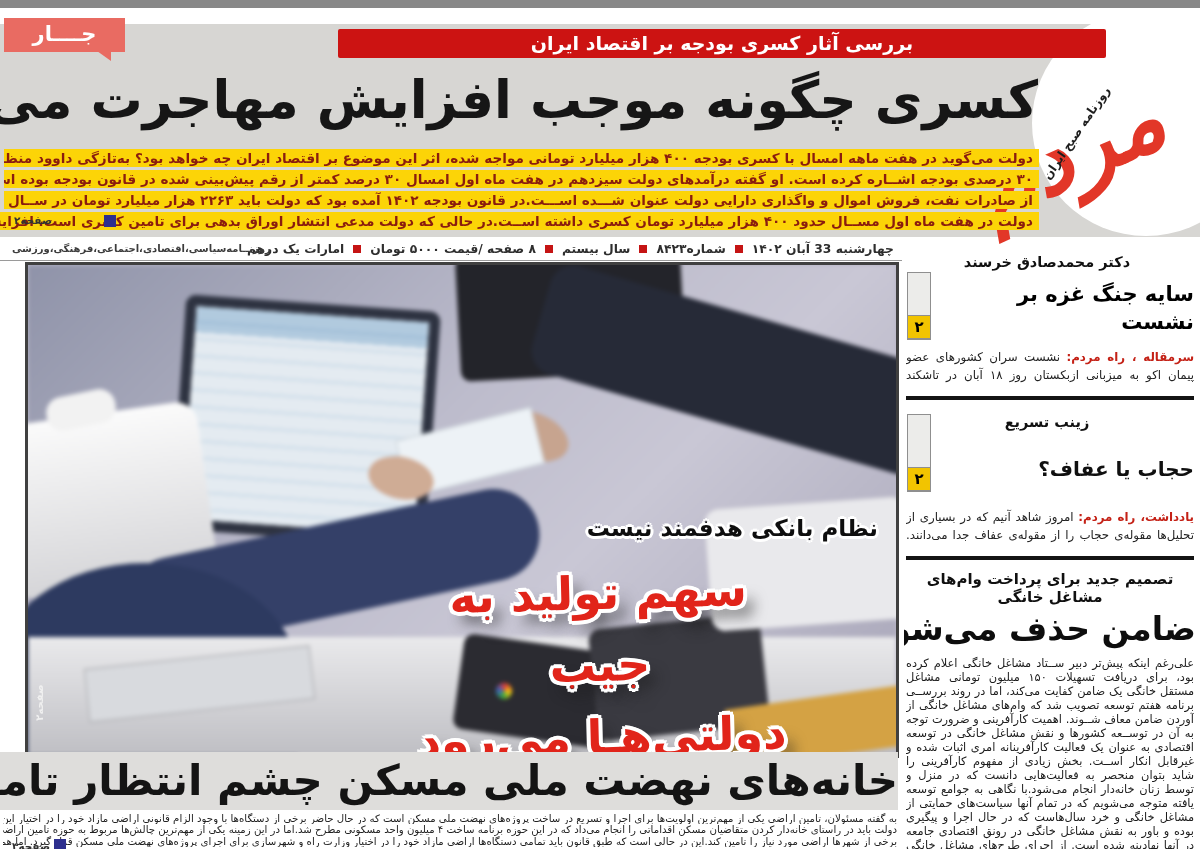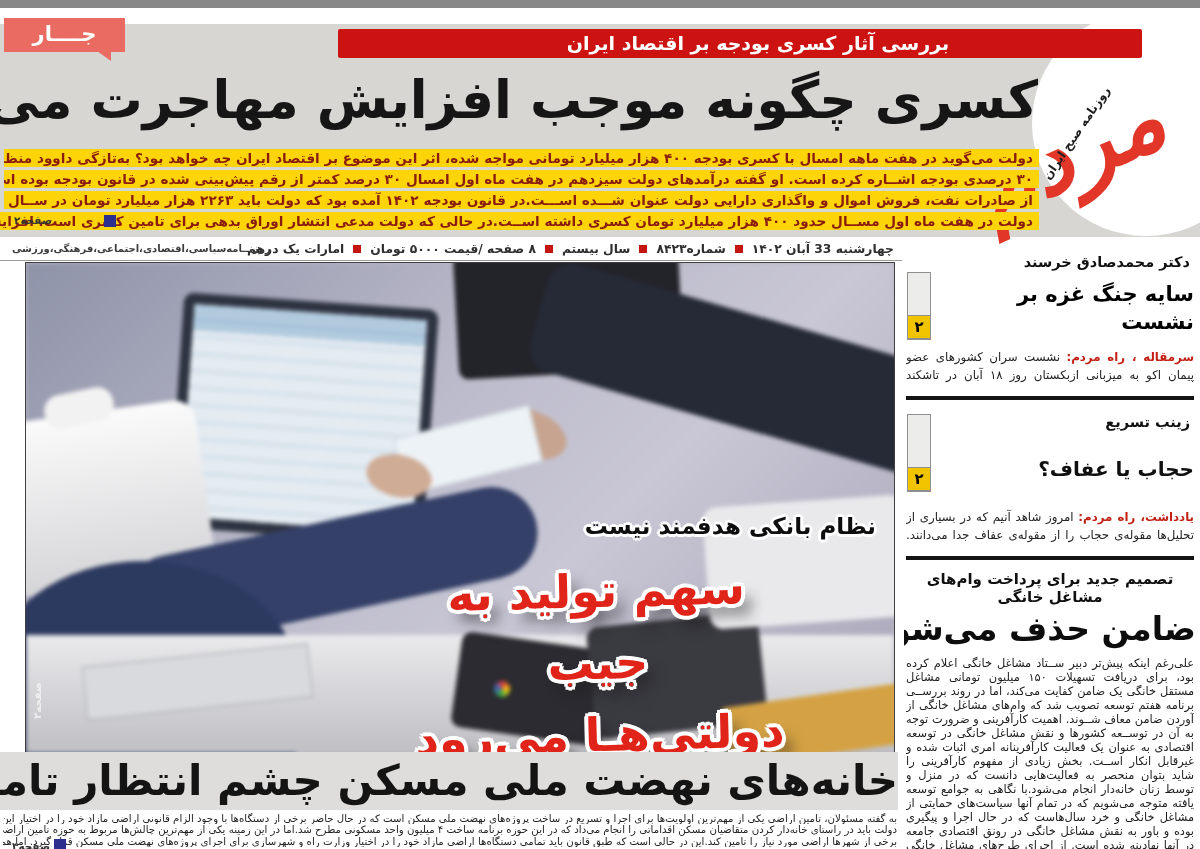--- a/index.html
+++ b/index.html
@@ -15,21 +15,21 @@
   .logo-circle{position:absolute;left:1032px;top:2px;width:228px;height:226px;border-radius:50%;
            background:#fff;z-index:2;}
   .logo-cal{position:absolute;left:1012px;top:-6px;width:250px;height:240px;z-index:3;
            display:flex;align-items:center;justify-content:center;pointer-events:none;}
   .logo-cal span{display:block;transform:rotate(-24deg);font-size:92px;font-weight:bold;
            font-style:italic;color:#e23728;letter-spacing:-6px;white-space:nowrap;}
   .logo-sub{position:absolute;left:1022px;top:118px;transform:rotate(-56deg);font-size:12px;
            font-weight:bold;color:#1d1d1d;z-index:4;white-space:nowrap;}
   .kicker-bar{position:absolute;left:338px;top:21px;width:768px;height:29px;background:#cc1312;
            color:#fff;font-size:19px;font-weight:bold;text-align:center;line-height:29px;
-           border-radius:2px;z-index:5;padding-left:36px;}
+           border-radius:2px;z-index:5;}
   .main-headline{position:absolute;left:0;top:52px;width:1038px;height:80px;line-height:80px;
            font-size:52px;font-weight:bold;color:#161616;text-align:right;white-space:nowrap;
            overflow:hidden;z-index:5;letter-spacing:-1px;}
   .lead-body{position:absolute;left:4px;top:141px;width:1035px;z-index:5;}
   .y-line{margin-bottom:3px;}
   .y-line span{display:block;background:#fcd407;color:#8a1c0f;font-weight:bold;font-size:13.6px;
            line-height:16px;padding:1px 6px;white-space:nowrap;overflow:hidden;text-align:right;}
   .y-line.short span{display:inline-block;max-width:100%;}
   .pageref-label{position:absolute;font-size:10.5px;font-weight:bold;color:#333;z-index:6;}
   .pageref-square{position:absolute;width:12px;height:12px;background:#2d2f8e;z-index:6;}
@@ -39,21 +39,21 @@
   
   .dateline{position:absolute;left:0;top:229px;width:902px;height:23px;
             border-bottom:1px solid #9a9a9a;z-index:5;background:#fff;}
   .dateline-right{position:absolute;right:8px;top:0;height:23px;display:flex;align-items:center;
             gap:9px;font-size:12.3px;color:#2e2e2e;font-weight:bold;}
   .sep-square{width:8px;height:8px;background:#c51414;display:inline-block;}
   .dateline-left{position:absolute;left:12px;top:0;height:23px;display:flex;align-items:center;
             font-size:10px;color:#3c3c3c;font-weight:bold;}
 
   
-  .photo{position:absolute;left:25px;top:254px;width:868px;height:490px;border:1px solid #404040;
+  .photo{position:absolute;left:25px;top:254px;width:868px;height:490px;border:3px solid #404040;
          background:#b6b3c5;overflow:hidden;z-index:4;}
   .scene{position:absolute;inset:0;filter:blur(2px) saturate(.92);
          background:linear-gradient(135deg,#8f93ab 0%,#bdbccd 42%,#c9c7d6 62%,#a6a4b8 100%);}
   .ph-monitor-back{position:absolute;left:430px;top:-14px;width:225px;height:125px;background:#23242b;border-radius:10px;transform:rotate(-3deg);}
   .ph-monitor{position:absolute;left:150px;top:38px;width:255px;height:235px;background:#2e3342;border-radius:10px;transform:rotate(4deg);}
   .ph-screen{position:absolute;inset:11px;background:
         repeating-linear-gradient(180deg,#eef3f7 0 14px,#d9e6f0 14px 17px),
         linear-gradient(#bcd4e8 0 26px,#f4f7fa 26px);background-blend-mode:multiply;}
   .ph-counter{position:absolute;left:-25px;top:148px;width:205px;height:175px;background:linear-gradient(#fbfbfb,#d5d5d8);border-radius:22px;transform:rotate(-8deg);}
   .ph-roll{position:absolute;left:18px;top:128px;width:70px;height:34px;background:#f2f2f2;border-radius:16px;transform:rotate(-12deg);}
@@ -77,21 +77,21 @@
   .slogan{position:absolute;left:372px;top:292px;width:400px;text-align:center;z-index:5;
         transform:rotate(-1.5deg);}
   .slogan-line{color:#e1241a;font-weight:bold;font-size:46px;line-height:72px;letter-spacing:-1px;
         text-shadow:-3px -3px 0 #fff,3px -3px 0 #fff,-3px 3px 0 #fff,3px 3px 0 #fff,
         -4px 0 0 #fff,4px 0 0 #fff,0 -4px 0 #fff,0 4px 0 #fff,9px 11px 14px rgba(25,25,25,.6);}
   .photo-vref{position:absolute;left:-7px;top:432px;transform:rotate(-90deg);font-size:10px;
         font-weight:bold;color:#f0f0f0;z-index:5;}
 
   
   .rcol{position:absolute;left:904px;top:242px;width:292px;height:607px;background:#fff;z-index:4;}
-  .r-author{font-size:14.5px;font-weight:bold;color:#111;text-align:right;padding:4px 6px 10px 0;}
+  .r-author{font-size:14.5px;font-weight:bold;color:#111;text-align:center;padding:4px 6px 10px 0;}
   .r-headwrap{position:relative;padding-left:34px;}
   .page-marker{position:absolute;left:3px;width:22px;background:#ececea;border:1px solid #8f8f8f;}
   .page-marker .num{position:absolute;bottom:0;left:-1px;width:22px;height:22px;background:#f2c400;
         border:1px solid #8f8f8f;color:#000;font-weight:bold;font-size:15px;text-align:center;line-height:22px;}
   .m1{top:-8px;height:66px;}
   .m2{top:-26px;height:76px;}
   .r-h1{font-size:21px;line-height:28px;font-weight:bold;color:#000000;text-align:right;padding-right:2px;}
   .r-h2{font-size:20px;line-height:26px;font-weight:bold;color:#101010;text-align:right;padding:16px 2px 14px 0;}
   .r-lead{font-size:11.8px;line-height:18px;color:#222;text-align:justify;margin:12px 2px 0 2px;
         height:38px;overflow:hidden;}

